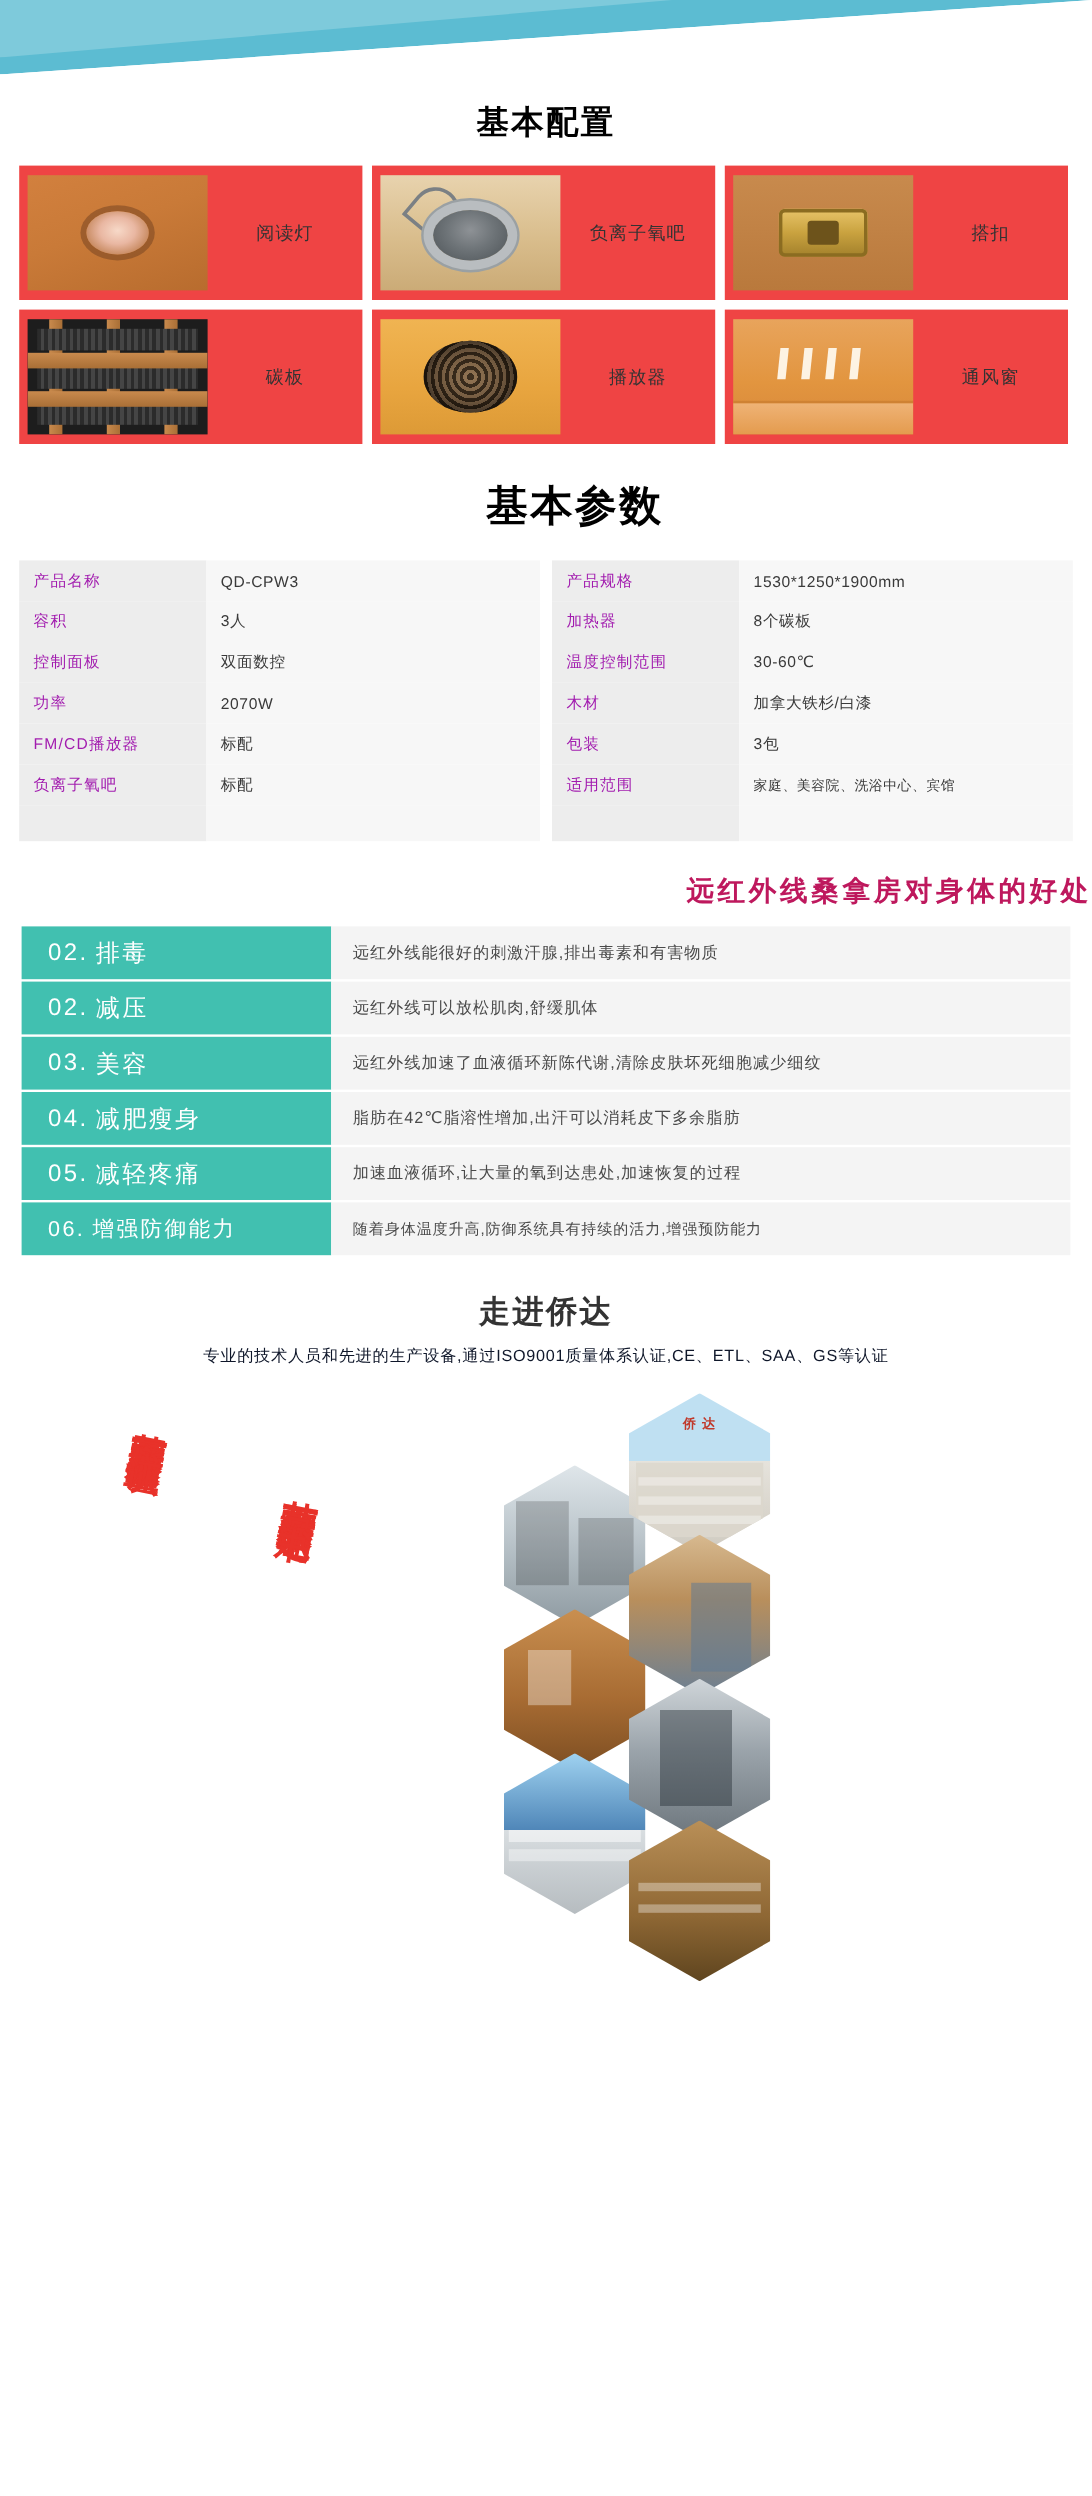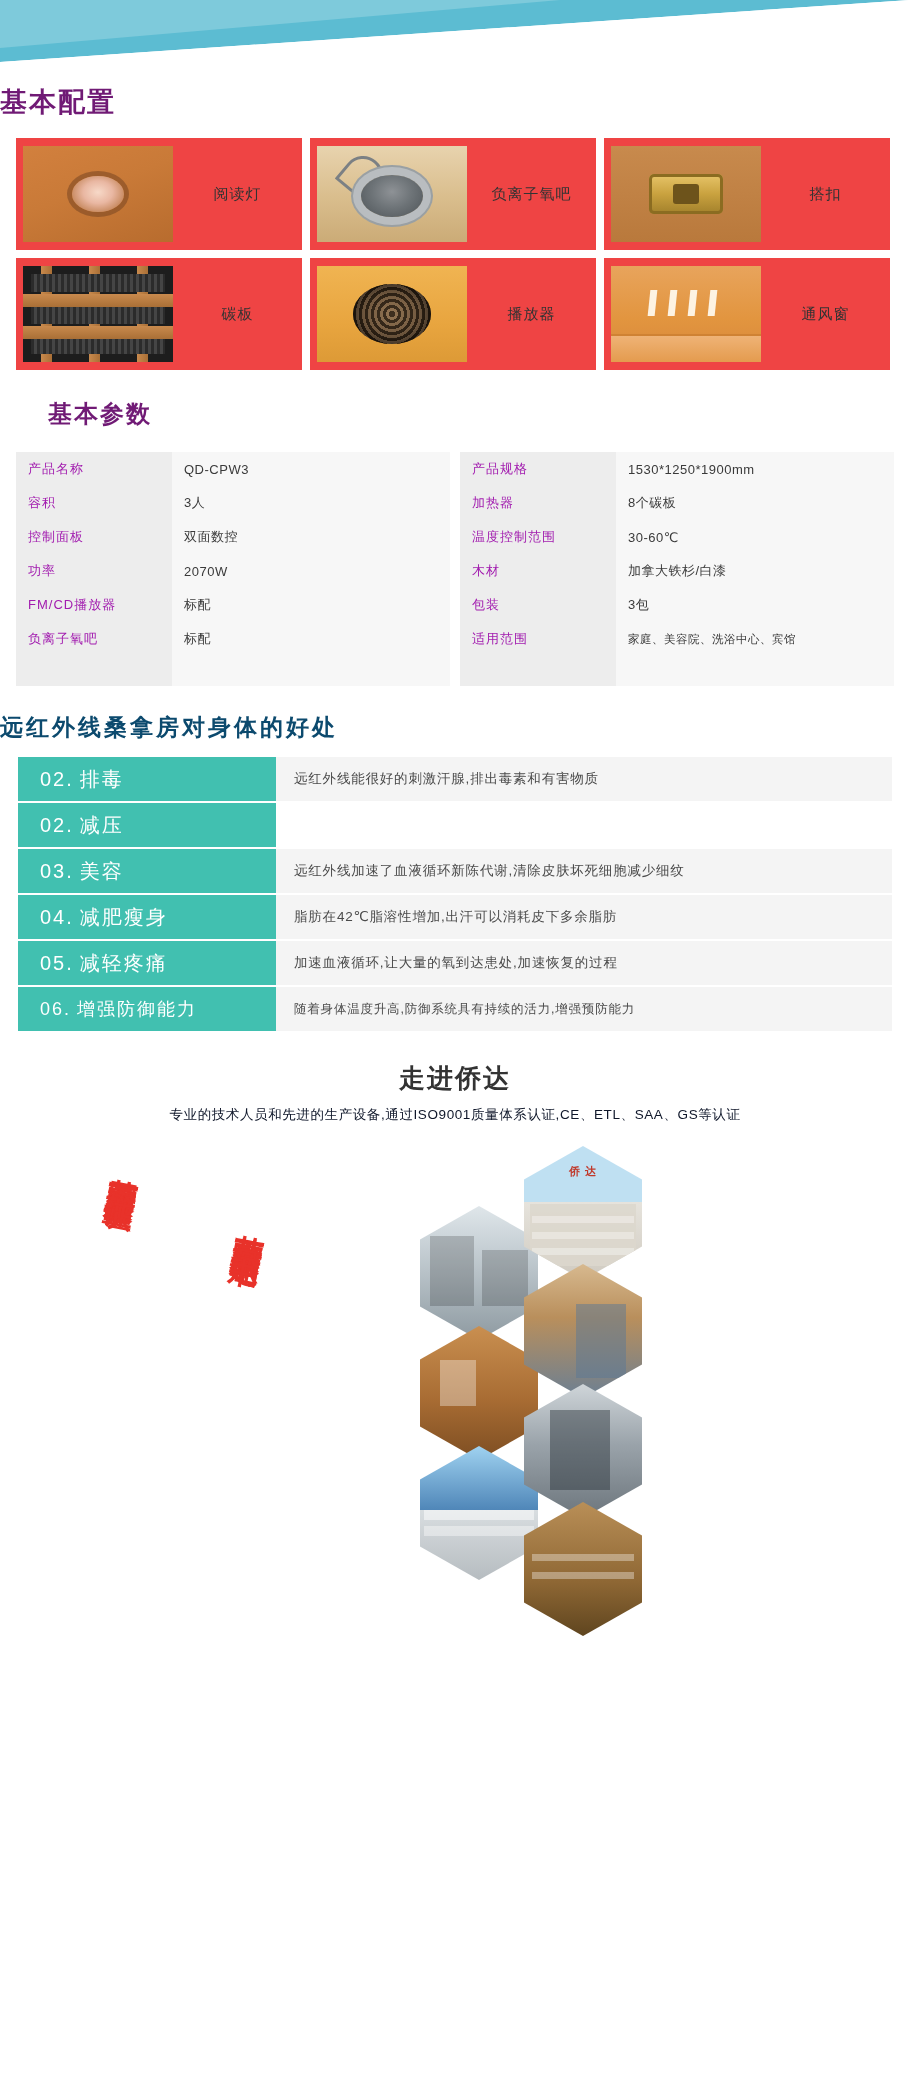--- a/index.html
+++ b/index.html
@@ -46,29 +46,29 @@
     top: 0;
     left: 0;
     width: 910px;
     height: 62px;
     background: #7ecadb;
     clip-path: polygon(0 0, 560px 0, 0 48px);
   }
 
   
   .section-title {
-    text-align: left;
+    text-align: center;
     font-size: 27px;
     font-weight: bold;
-    color: #701a75;
+    color: #000000;
     letter-spacing: 2px;
     margin: 22px 0 18px 0;
   }
   .section-title.t2 {
-    font-size: 24px;
+    font-size: 35px;
     margin-top: 28px;
     margin-bottom: 22px;
     margin-left: 48px;
   }
 
   
   .config-wrap {
     width: 878px;
     margin: 0 auto;
     display: flex;
@@ -250,24 +250,24 @@
   .ptable tr.spacer td {
     height: 30px;
     background: #ededed;
   }
   .ptable tr.spacer td.v {
     background: #f7f7f7;
   }
 
   
   .benefits-title {
-    text-align: left;
+    text-align: right;
     font-size: 23px;
     font-weight: bold;
-    color: #0c4a6e;
+    color: #be185d;
     letter-spacing: 3px;
     margin: 26px 0 14px 0;
   }
   .benefits {
     width: 874px;
     margin: 0 auto;
   }
   .benefit-row {
     display: flex;
     align-items: stretch;
@@ -541,20 +541,21 @@
       <span>排毒</span>
     </div>
     <div class="benefit-right">远红外线能很好的刺激汗腺,排出毒素和有害物质</div>
   </div>
 
   <div class="benefit-row">
     <div class="benefit-left">
       <span class="num">02.</span>
       <span>减压</span>
     </div>
+    <div class="benefit-right">远红外线可以放松肌肉,舒缓肌体</div>
   </div>
 
   <div class="benefit-row">
     <div class="benefit-left">
       <span class="num">03.</span>
       <span>美容</span>
     </div>
     <div class="benefit-right">远红外线加速了血液循环新陈代谢,清除皮肤坏死细胞减少细纹</div>
   </div>
 

